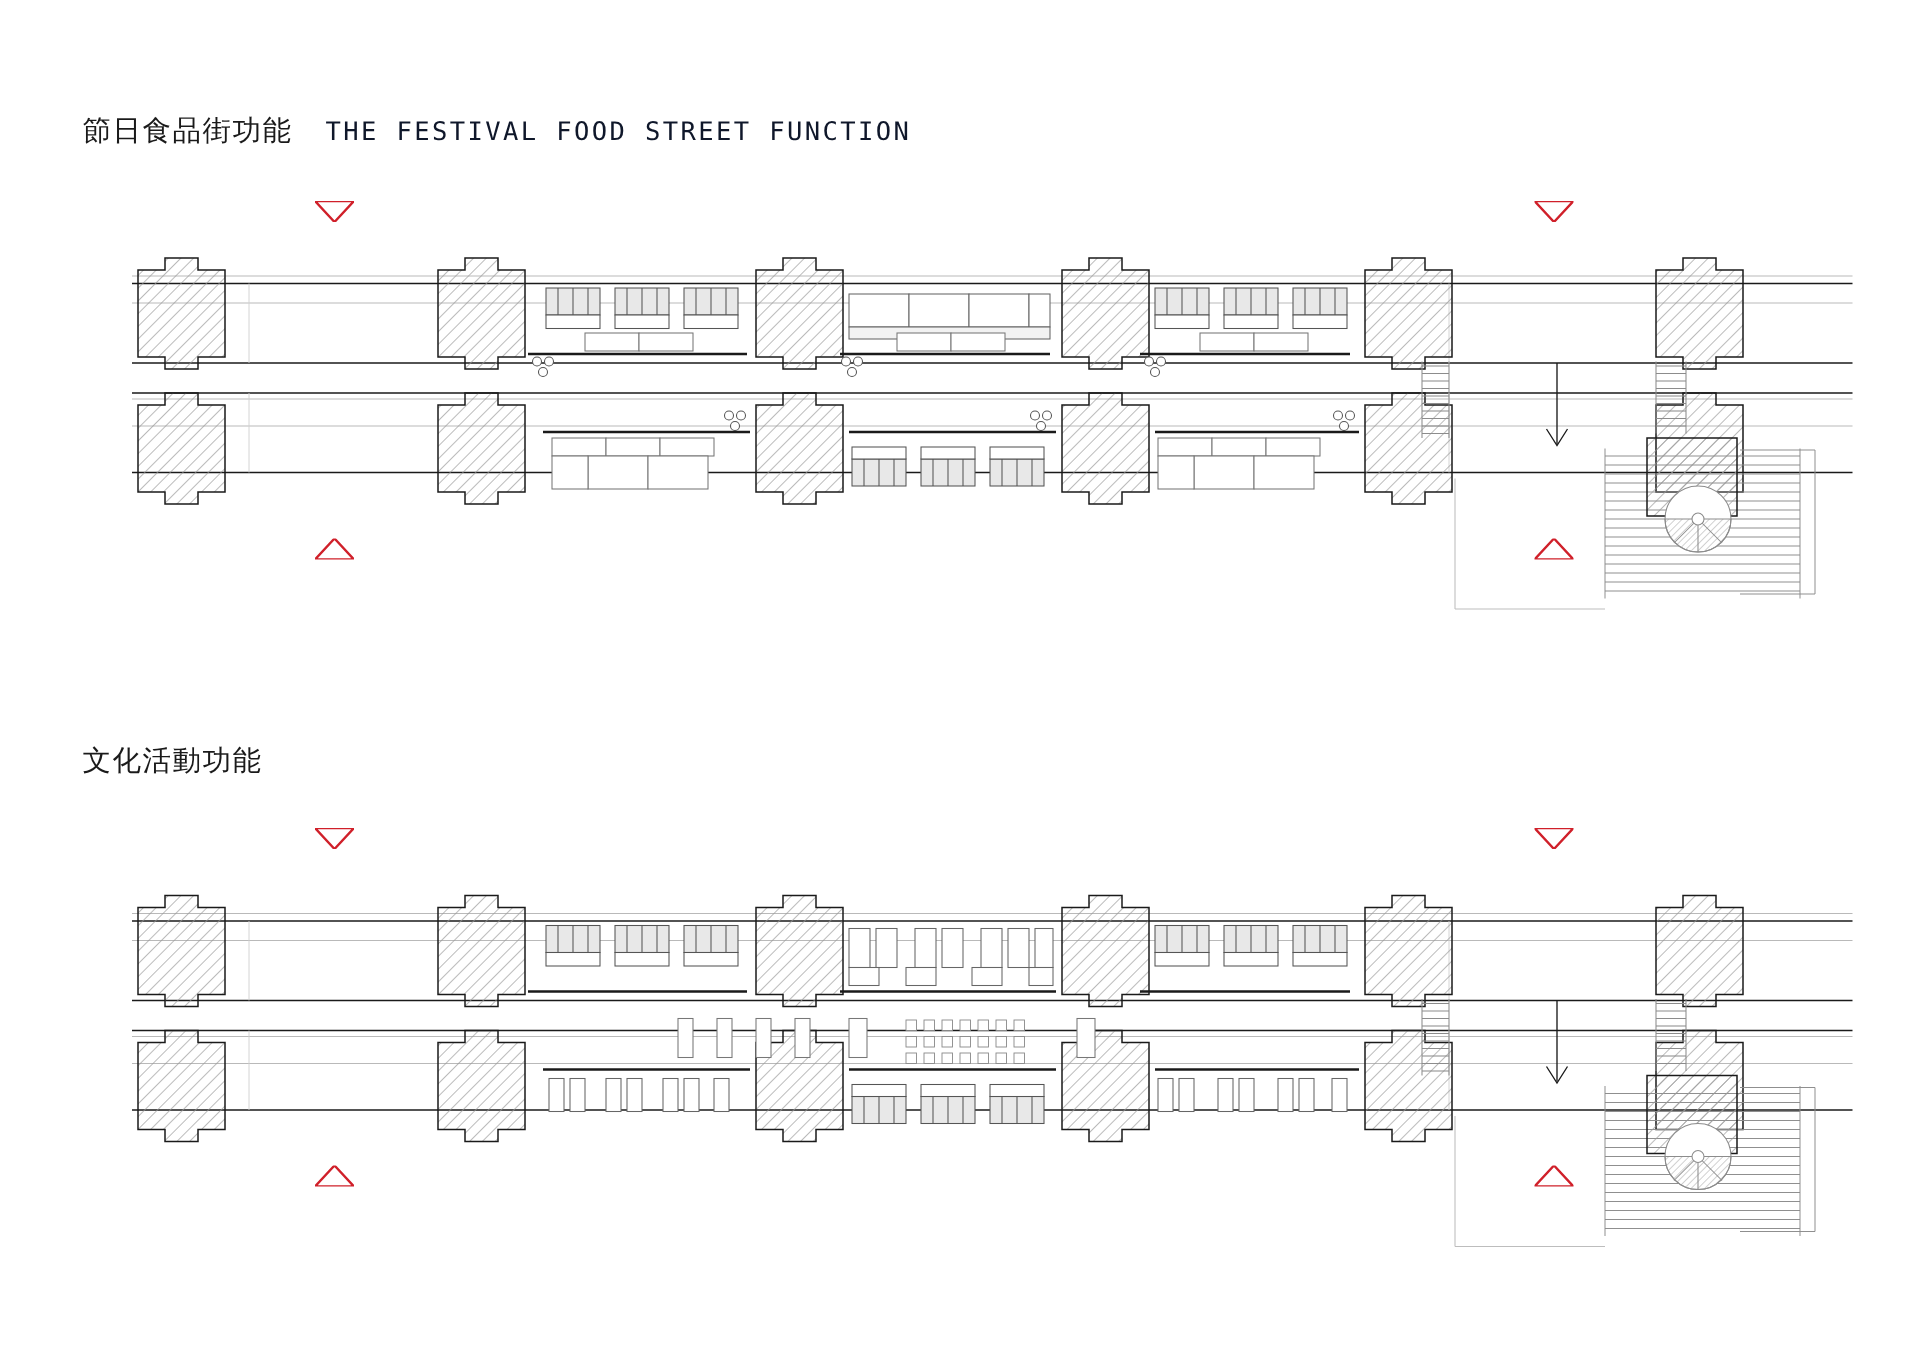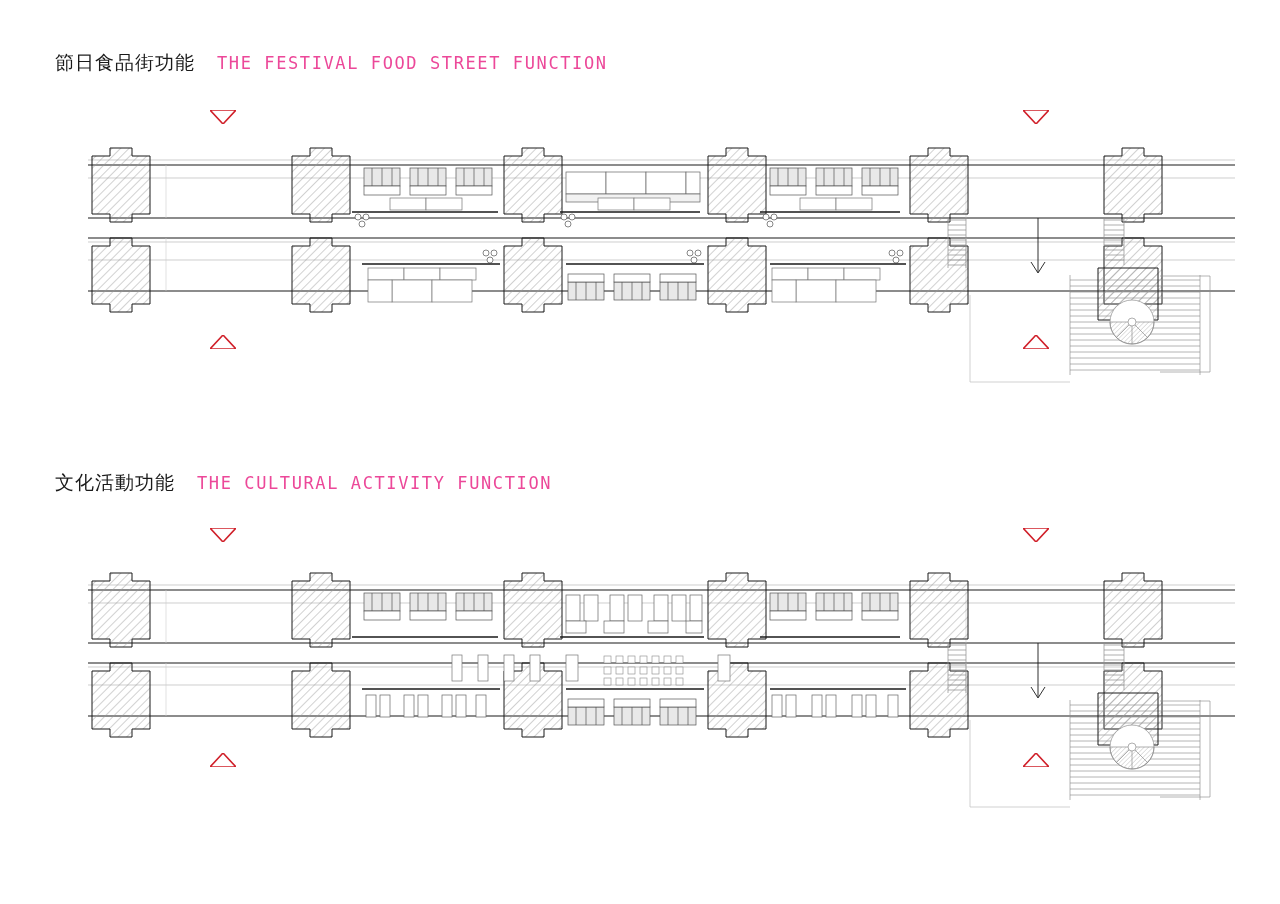--- a/index.html
+++ b/index.html
@@ -15,20 +15,21 @@
     overflow: hidden;
   }
   .sheet {
     position: absolute;
     inset: 0;
   }
   .plan-block {
     position: absolute;
     left: 0;
     width: 1100px;
+    margin-top: 24px;
   }
   #plan-1 { top: 0; height: 440px; }
   #plan-2 { top: 420px; height: 460px; text-align: center; }
 
   .title-row {
     position: absolute;
     left: 55px;
     top: 50px;
     display: flex;
     align-items: baseline;
@@ -37,21 +38,21 @@
   .title-cn {
     font-family: "DejaVu Sans", sans-serif;
     font-size: 19px;
     letter-spacing: 1px;
     color: #1a1a1a;
   }
   .title-en {
     font-family: "DejaVu Sans Mono", monospace;
     font-size: 17px;
     letter-spacing: 1.6px;
-    color: #ec4899;
+    color: #0f172a;
     margin-left: 22px;
   }
 
   .drawing {
     position: absolute;
     left: 0;
     top: 90px;
     width: 1280px;
     height: 330px;
   }
@@ -380,21 +381,20 @@
       <svg width="26" height="14">
           <polygon points="13,0 26,14 0,14" fill="#ffffff" stroke="#d0202a" stroke-width="1.6"></polygon>
         </svg>
     </div>
   </div>
 
   <div class="plan-block" id="plan-2">
 
     <div class="title-row" style="top:50px;">
       <span class="title-cn">文化活動功能</span>
-      <span class="title-en">THE CULTURAL ACTIVITY FUNCTION</span>
     </div>
 
     <div class="drawing" style="top:95px;">
       <svg width="1280" height="340" viewBox="0 0 1280 340" xmlns="http://www.w3.org/2000/svg">
         <defs>
           <pattern id="hatchB" patternUnits="userSpaceOnUse" width="6" height="6" patternTransform="rotate(45)">
             <line x1="0" y1="0" x2="0" y2="6" stroke="#9a9a9a" stroke-width="0.9"></line>
           </pattern>
           <pattern id="hatchFineB" patternUnits="userSpaceOnUse" width="3.2" height="3.2" patternTransform="rotate(45)">
             <line x1="0" y1="0" x2="0" y2="3.2" stroke="#9a9a9a" stroke-width="0.6"></line>

